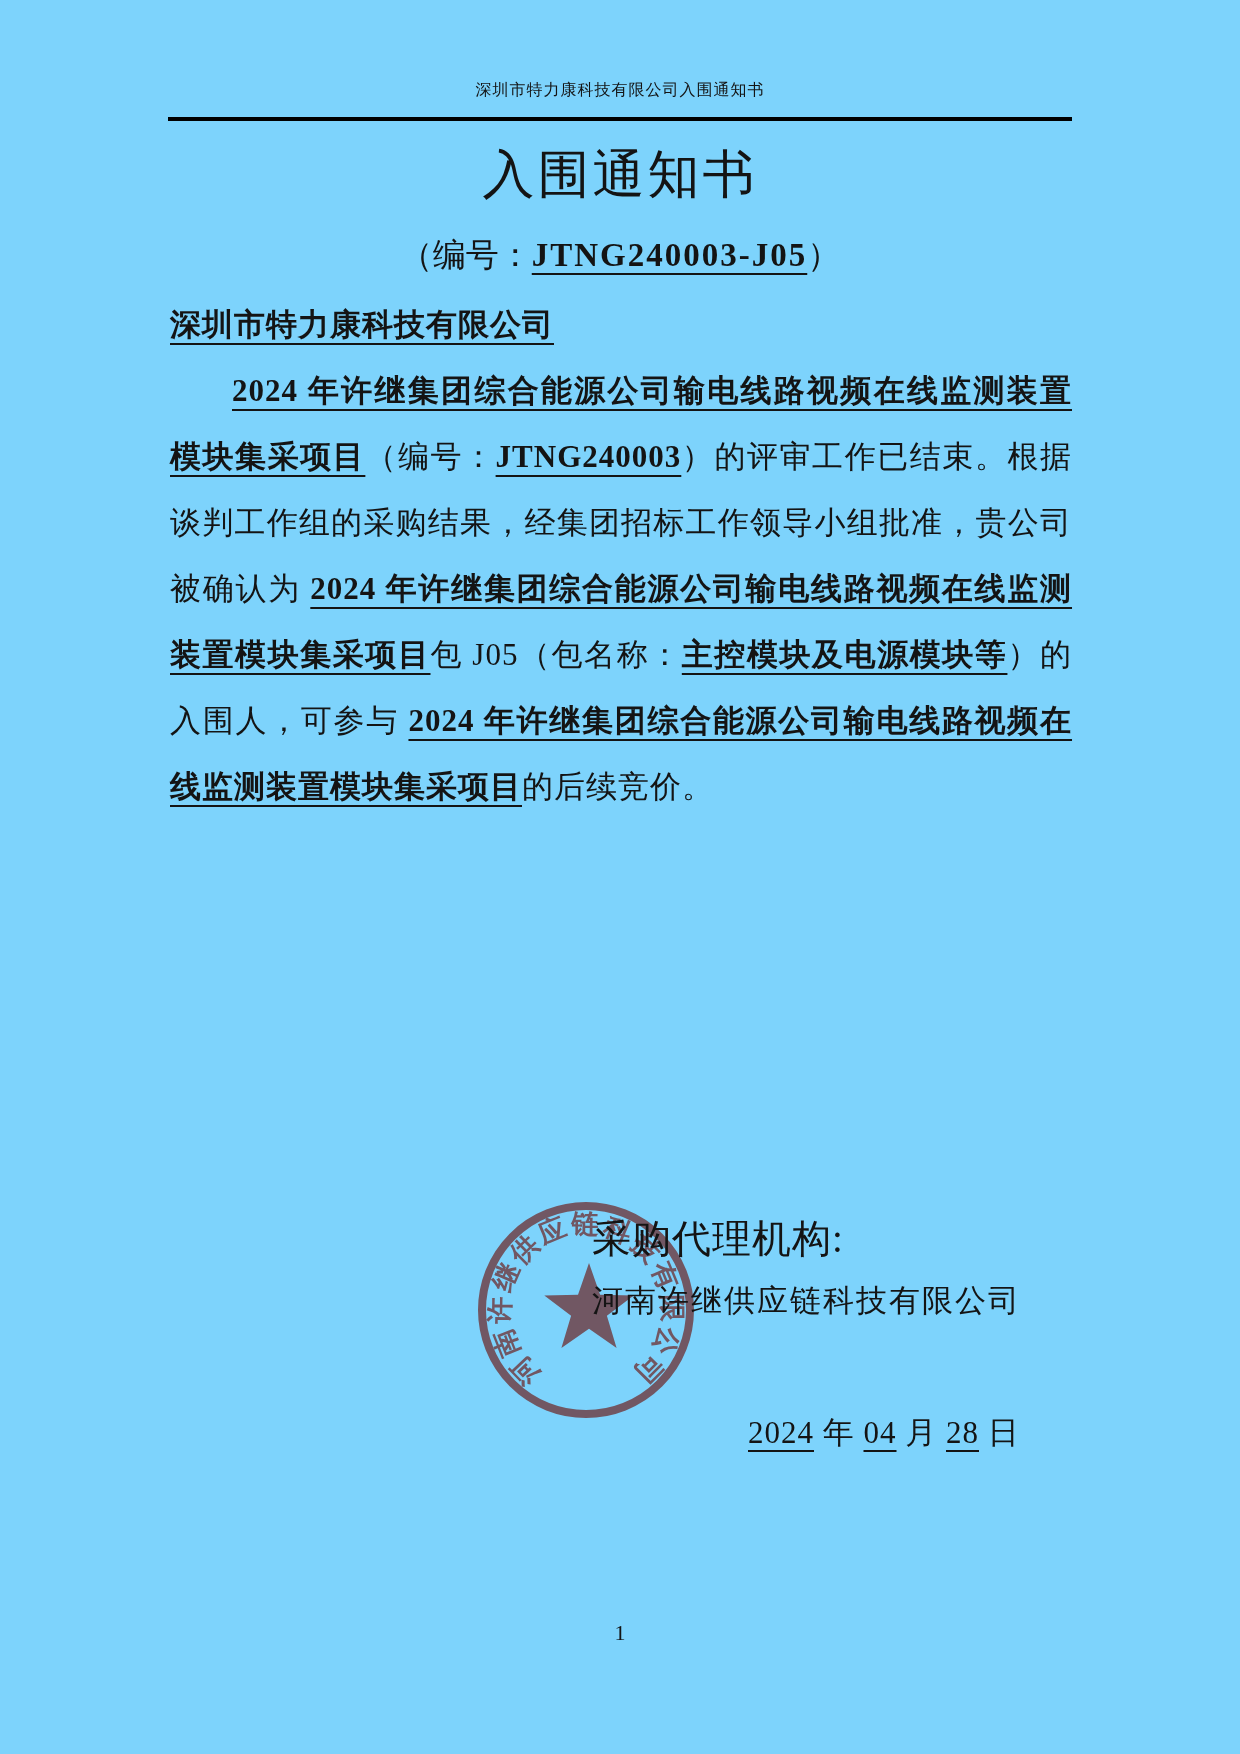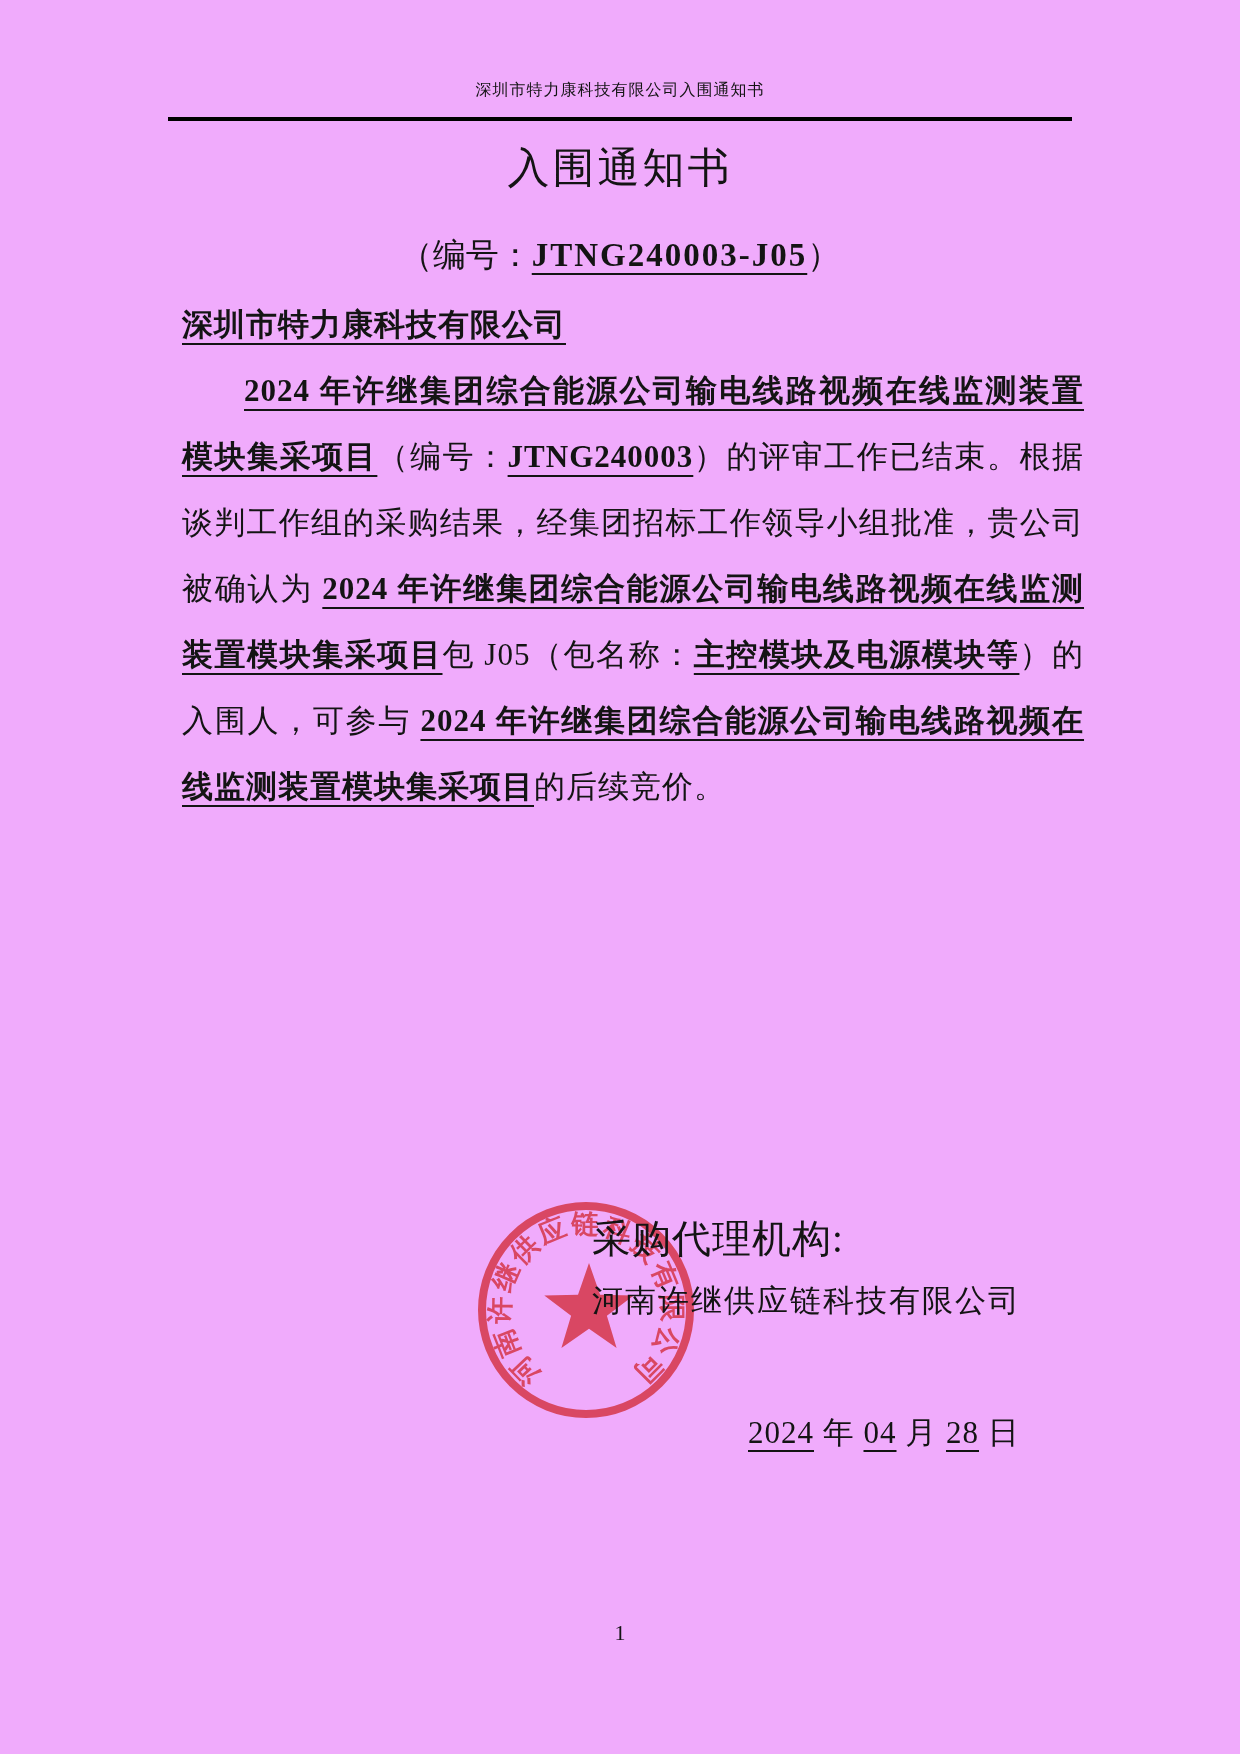--- a/index.html
+++ b/index.html
@@ -1,31 +1,31 @@
 <!DOCTYPE html>
 <html style="--note-red: #c00000;"><head>
 <meta charset="utf-8">
 <style>
   html,body{margin:0;padding:0;background:#ffffff;}
   body{width:1240px;height:1754px;position:relative;
        font-family:"Liberation Serif","DejaVu Serif",serif;color:#141414;}
-  .page{position:absolute;inset:0;background:#f0abfc;overflow:hidden;}
+  .page{position:absolute;inset:0;background:#7dd3fc;overflow:hidden;}
 
   .header-text{position:absolute;top:80px;left:0;width:100%;text-align:center;
 ed    font-size:25px;letter-spacing:1px;}
   .header-rule{position:absolute;top:117px;left:168px;width:904px;height:4px;background:#000;}
 
   .doc-title{position:absolute;top:140px;left:0;width:100%;text-align:center;
-    font-size:42px;letter-spacing:3px;}
+    font-size:52px;letter-spacing:3px;}
 
   .code-line{position:absolute;top:233px;left:0;width:100%;text-align:center;font-size:33px;}
   .code-line .code{font-weight:bold;text-decoration:underline;text-underline-offset:7px;
     text-decoration-thickness:2px;letter-spacing:2px;font-family:"Liberation Serif","DejaVu Serif",serif;}
 
-  .body-block{position:absolute;top:292px;left:182px;width:902px;
+  .body-block{position:absolute;top:292px;left:170px;width:902px;
     font-size:31px;line-height:66px;letter-spacing:1px;font-family:Liberation Serif, serif;}
   .addressee{font-weight:bold;text-decoration:underline;text-underline-offset:8px;
     text-decoration-thickness:2px;}
   .para{text-indent:2em;text-align:justify;}
   .para span{text-align:justify;}
   .n{font-weight:normal;}
   .bu{font-weight:bold;text-decoration:underline;text-underline-offset:8px;
     text-decoration-thickness:2px;}
   .red-para{color:var(--note-red,#c00000);}
 

